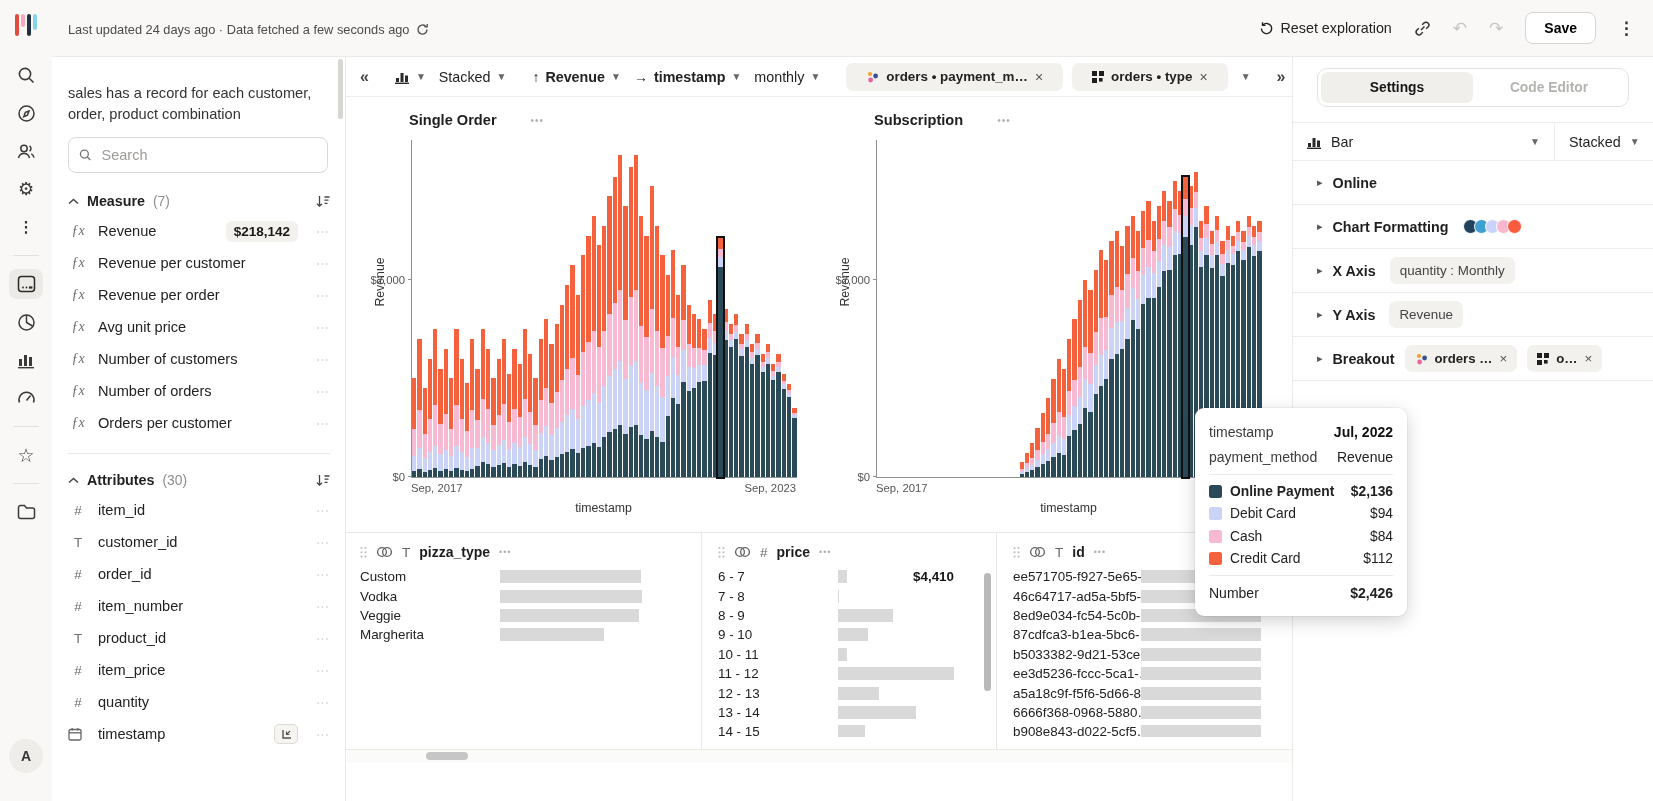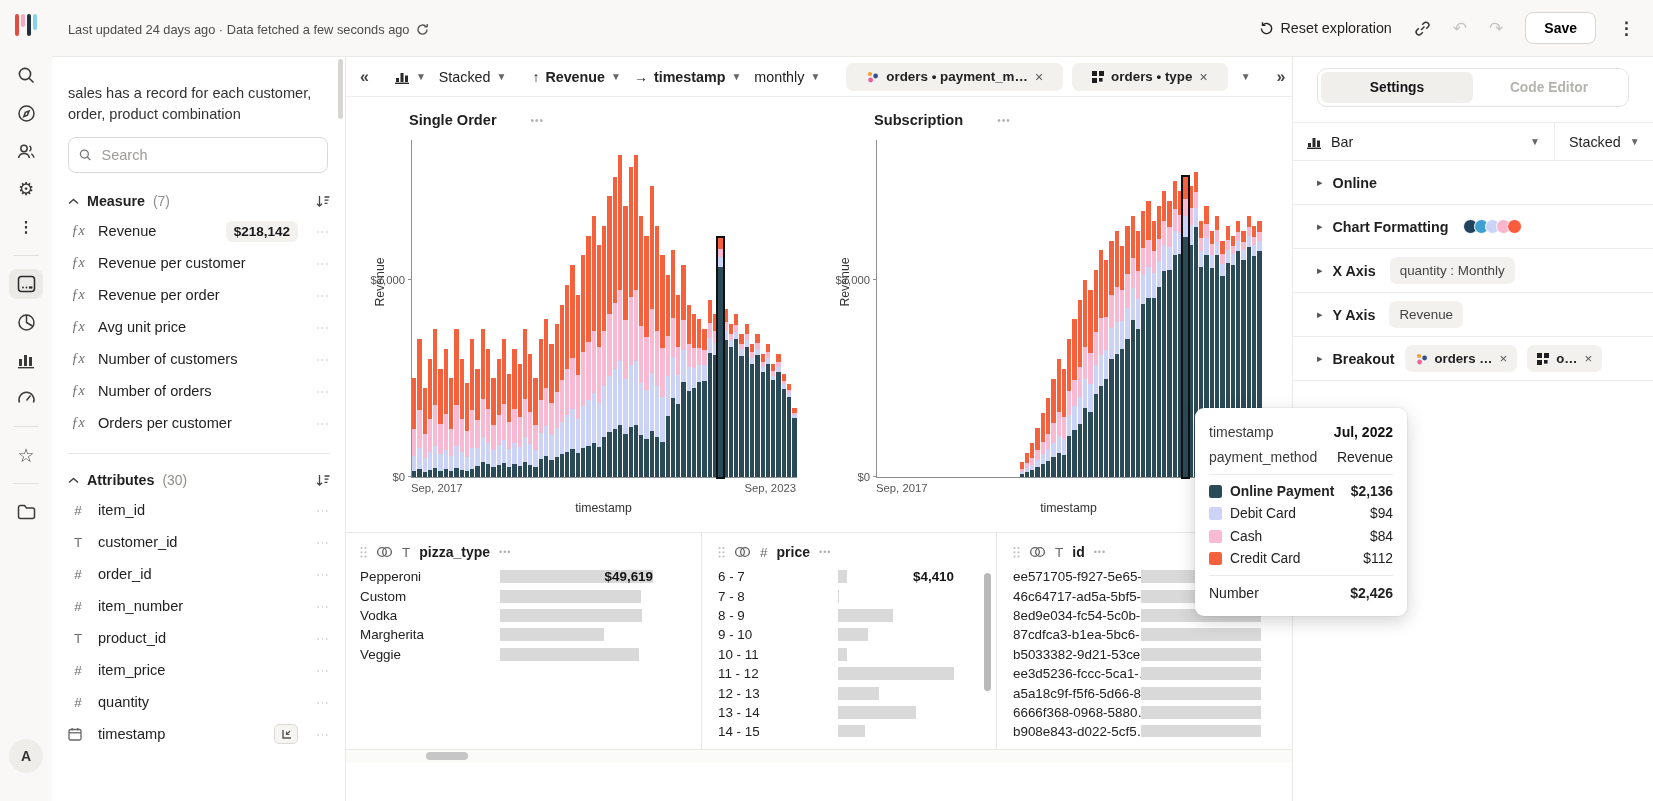--- a/index.html
+++ b/index.html
@@ -1383,48 +1383,41 @@
             <svg width="17" height="12" viewBox="0 0 17 12">
               <circle cx="6" cy="6" r="4.4" fill="none" stroke="#666" stroke-width="1.4"></circle>
               <circle cx="11" cy="6" r="4.4" fill="none" stroke="#666" stroke-width="1.4"></circle>
             </svg>
             <span class="t-ic">T</span>
             <b>pizza_type</b>
             <span class="c-menu" style="font-size: 9px;">•••</span>
           </div>
           <div style="height: 170px; overflow: hidden;">
             <div class="p-row">
-              <span class="p-lbl" style="width: 140px;">Pepperoni</span>
-              <span class="p-track" style="margin-right: 34px;">
-                <span class="p-bar" style="width: 100%; display: block;"></span>
-                <span class="p-val">$49,619</span>
-              </span>
-            </div>
-            <div class="p-row">
               <span class="p-lbl" style="width: 140px;">Custom</span>
               <span class="p-track" style="margin-right: 34px;">
                 <span class="p-bar" style="width: 92%; display: block;"></span>
               </span>
             </div>
             <div class="p-row">
               <span class="p-lbl" style="width: 140px;">Vodka</span>
               <span class="p-track" style="margin-right: 34px;">
                 <span class="p-bar" style="width: 93%; display: block;"></span>
               </span>
             </div>
             <div class="p-row">
+              <span class="p-lbl" style="width: 140px;">Veggie</span>
+              <span class="p-track" style="margin-right: 34px;">
+                <span class="p-bar" style="width: 91%; display: block;"></span>
+              </span>
+            </div>
+            <div class="p-row">
               <span class="p-lbl" style="width: 140px;">Margherita</span>
               <span class="p-track" style="margin-right: 34px;">
                 <span class="p-bar" style="width: 68%; display: block;"></span>
-              </span>
-            </div>
-            <div class="p-row">
-              <span class="p-lbl" style="width: 140px;">Veggie</span>
-              <span class="p-track" style="margin-right: 34px;">
-                <span class="p-bar" style="width: 91%; display: block;"></span>
               </span>
             </div>
           </div>
         </div>
         <div class="panel" style="width: 295px; padding: 0px 16px;">
           <div class="p-hd">
             <svg width="7" height="13" viewBox="0 0 7 13">
               <circle cx="1.5" cy="2" r="1.1" fill="#c3c1bd"></circle>
               <circle cx="5.5" cy="2" r="1.1" fill="#c3c1bd"></circle>
               <circle cx="1.5" cy="6.3" r="1.1" fill="#c3c1bd"></circle>

